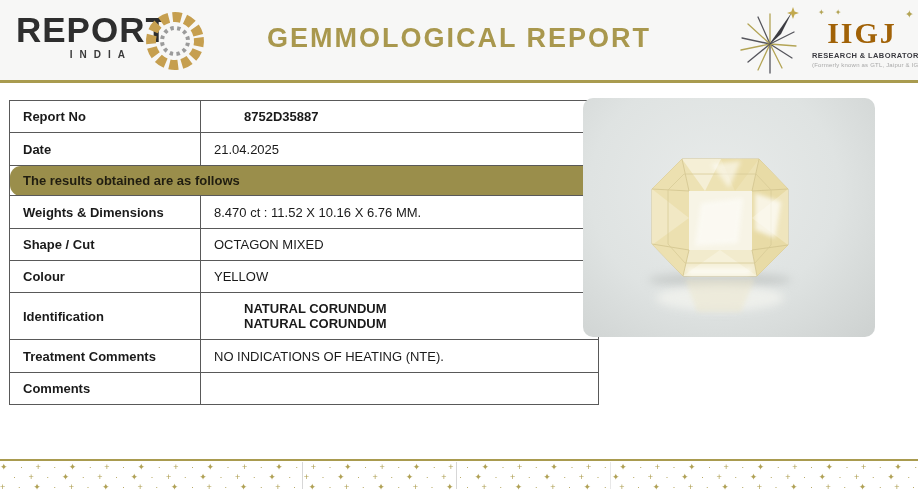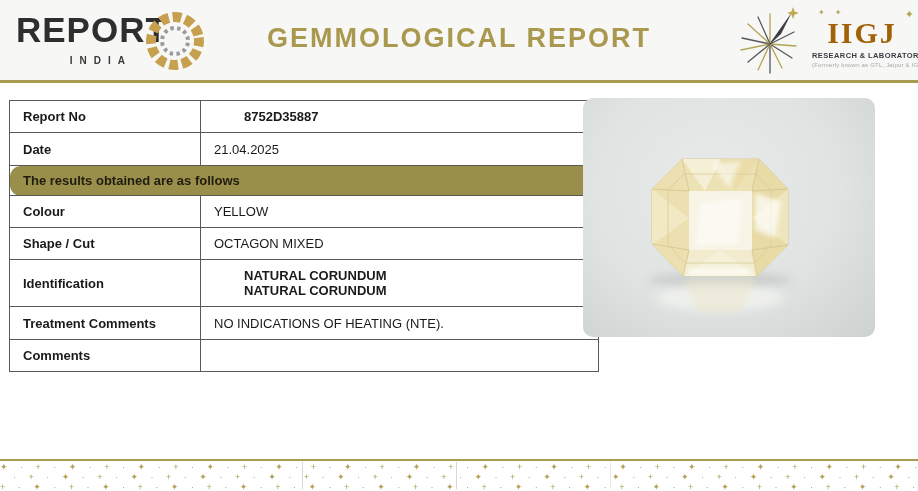--- a/index.html
+++ b/index.html
@@ -10,21 +10,21 @@
   }
 
   
   .header{
     position:absolute;top:0;left:0;width:918px;height:80px;
     background:#f7f7f6;border-bottom:3px solid #a99b4f;
   }
   .gjepc{position:absolute;left:16px;top:10px;width:190px;height:62px;}
   .gjepc-text{position:absolute;left:0;top:2px;width:118px;text-align:right;}
   .gjepc-name{font-size:35px;font-weight:bold;color:#2e2e2e;letter-spacing:1px;line-height:36px;}
-  .gjepc-country{font-size:10px;font-weight:bold;color:#3a3a3a;letter-spacing:7px;margin-top:7px;padding-right:2px;}
+  .gjepc-country{font-size:10px;font-weight:bold;color:#3a3a3a;letter-spacing:7px;margin-top:1px;padding-right:2px;}
   .gjepc-emblem{position:absolute;left:128px;top:0;}
 
   .page-title{
     position:absolute;left:0;right:0;top:23px;text-align:center;
     font-size:27px;font-weight:bold;letter-spacing:2px;color:#a9984e;
   }
 
   .iigj{position:absolute;right:4px;top:2px;width:186px;height:76px;}
   .iigj-burst{position:absolute;left:6px;top:2px;}
   .iigj-textblock{position:absolute;left:84px;top:6px;width:100px;text-align:center;}
@@ -134,27 +134,31 @@
         <td class="lbl">Report No</td>
         <td class="val bold">8752D35887</td>
       </tr>
       <tr class="h33">
         <td class="lbl">Date</td>
         <td class="val">21.04.2025</td>
       </tr>
       <tr class="section">
         <td colspan="2">The results obtained are as follows</td>
       </tr>
+      <tr class="h33">
+        <td class="lbl">Weights &amp; Dimensions</td>
+        <td class="val">8.470 ct : 11.52 X 10.16 X 6.76 MM.</td>
+      </tr>
+      <tr class="h32">
+        <td class="lbl">Shape / Cut</td>
+        <td class="val">OCTAGON MIXED</td>
+      </tr>
       <tr class="h32">
         <td class="lbl">Colour</td>
         <td class="val">YELLOW</td>
-      </tr>
-      <tr class="h32">
-        <td class="lbl">Shape / Cut</td>
-        <td class="val">OCTAGON MIXED</td>
       </tr>
       <tr class="h47">
         <td class="lbl">Identification</td>
         <td class="val bold">
           <div>NATURAL CORUNDUM</div>
           <div>NATURAL CORUNDUM</div>
         </td>
       </tr>
       <tr class="h33">
         <td class="lbl">Treatment Comments</td>

